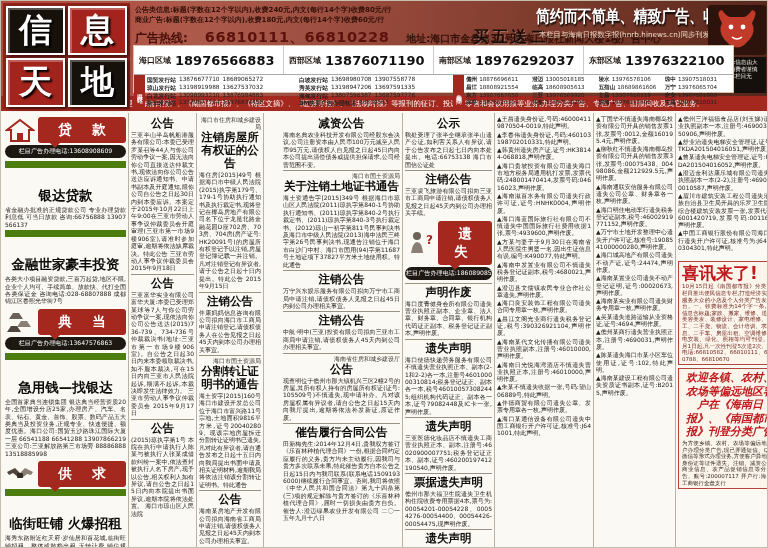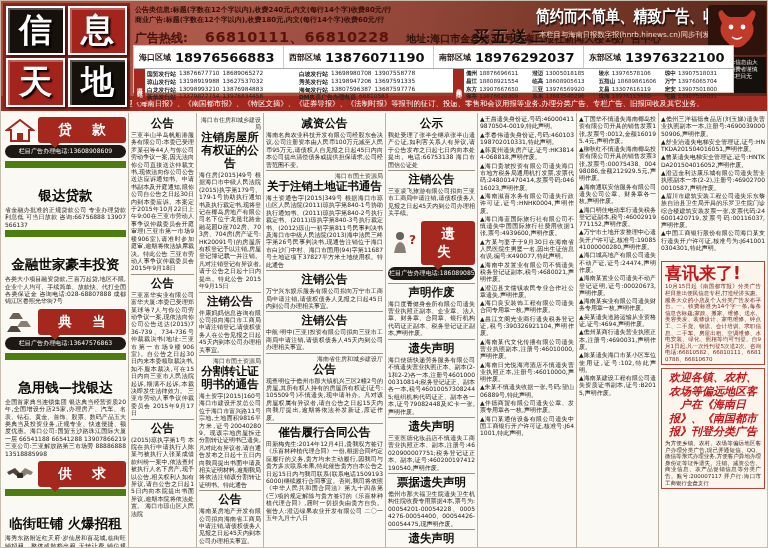--- a/index.html
+++ b/index.html
@@ -23,21 +23,21 @@
   .hotline-nums  { font-size:14.5px; font-weight:bold; color:#5c120c; letter-spacing:.5px; }
   .address { font-size:10px; font-weight:bold; color:#33100a; }
   .promo { position:absolute; left:472px; top:26px; font-size:16px; font-weight:bold; color:#1e0c06;
     letter-spacing:3px; text-shadow:1px 1px 0 rgba(255,255,255,.25); }
   .slogan { position:absolute; left:535px; top:4px; width:226px; color:#fff; font-weight:bold; font-size:17px;
     white-space:nowrap; transform:scaleX(.82); transform-origin:left; text-shadow:1px 2px 2px #000; }
   .sync-note { position:absolute; left:538px; top:29px; font-size:7.3px; color:#f3dcc6; white-space:nowrap; }
 
   .contact { position:absolute; left:132px; top:44px; width:601px; height:48px; background:#fff;
     border:1px solid #d8c2ad; z-index:4; }
-  .regions { display:flex; height:23px; border-bottom:1px solid #aaa; }
+  .regions { display:flex; height:29px; border-bottom:1px solid #aaa; }
   .region { flex:1; display:flex; align-items:center; gap:4px; padding:0 5px; border-right:1px solid #ccc; }
   .region:last-child { border-right:none; }
   .region-name { font-size:8px; font-weight:bold; color:#201510; }
   .region-phone { font-size:13px; font-weight:bold; color:#111; }
   .grids { display:flex; height:33px; }
   .vtab { width:11px; background:#a5281f; color:#fff; font-size:6px; writing-mode:vertical-rl;
     display:flex; align-items:center; justify-content:center; letter-spacing:1px; }
   .stations { width:308px; display:grid; grid-template-columns:1fr 1fr; align-content:space-around; padding:1px 2px; }
   .station { display:flex; gap:3px; font-size:5.8px; color:#222; white-space:nowrap; overflow:hidden; }
   .station-name { font-weight:bold; }
@@ -347,21 +347,21 @@
         <div class="notice">
           <div class="notice-source">海口市国土资源局</div>
           <div class="notice-title">分割转让证明书的通告</div>
           <div class="notice-body">海土资字[2015]160号 海口市建设开发总公司位于海口市富兴路11号宗地,土地面积9816平方米,证号200402809。现该宗地房屋拆迁分割转让证明书已遗失,凡对此有异议者,请自通告发布之日起十五日内向我局提出书面申请及相关证明材料,逾期我局将依法注销该分割转让证明书。特此通告</div>
         </div>
         <div class="notice">
           <div class="notice-title">公告</div>
           <div class="notice-body">海南某房地产开发有限公司拟向海南省工商局申请注销,请债权债务人见报之日起45天内到本公司办理相关事宜。</div>
         </div>
       </div>
-      <div class="col" style="flex: 0 0 122px;">
+      <div class="col" style="flex: 0 0 122px; margin-left: 17px;">
         <div class="notice">
           <div class="notice-title">减资公告</div>
           <div class="notice-body">海南名典农业科技开发有限公司经股东会决议,公司注册资本由人民币100万元减至人民币95万元,请债权人自见报之日起45日内向本公司提出清偿债务或提供担保请求,公司经营范围不变。</div>
         </div>
         <div class="notice">
           <div class="notice-source">海口市国土资源局</div>
           <div class="notice-title">关于注销土地证书通告</div>
           <div class="notice-body">海土资通告字[2015]349号 根据海口市琼山区人民法院(2011)琼执字第840-1号协助执行通知书、(2011)琼执字第840-2号执行裁定书、(2011)琼执字第840-3号执行裁定书、(2012)琼山一初字第811号民事判决书及海口市中级人民法院(2013)海中法民三终字第26号民事判决书,现通告注销位于海口市白沙门中村、海口市国用(94)字第11687号土地证项下37827平方米土地使用权。特此通告</div>
         </div>
         <div class="notice">

